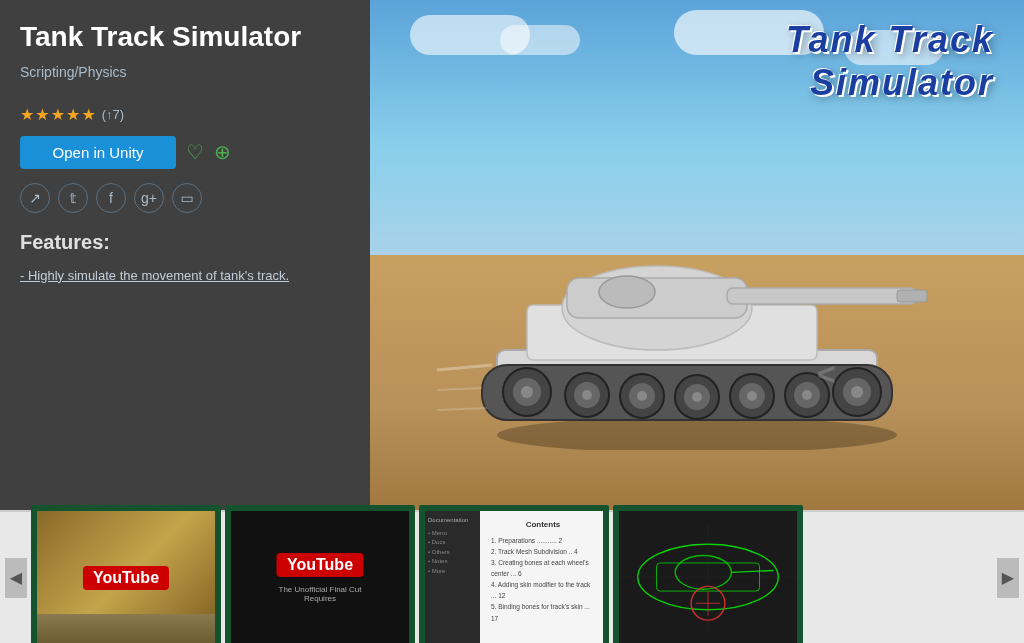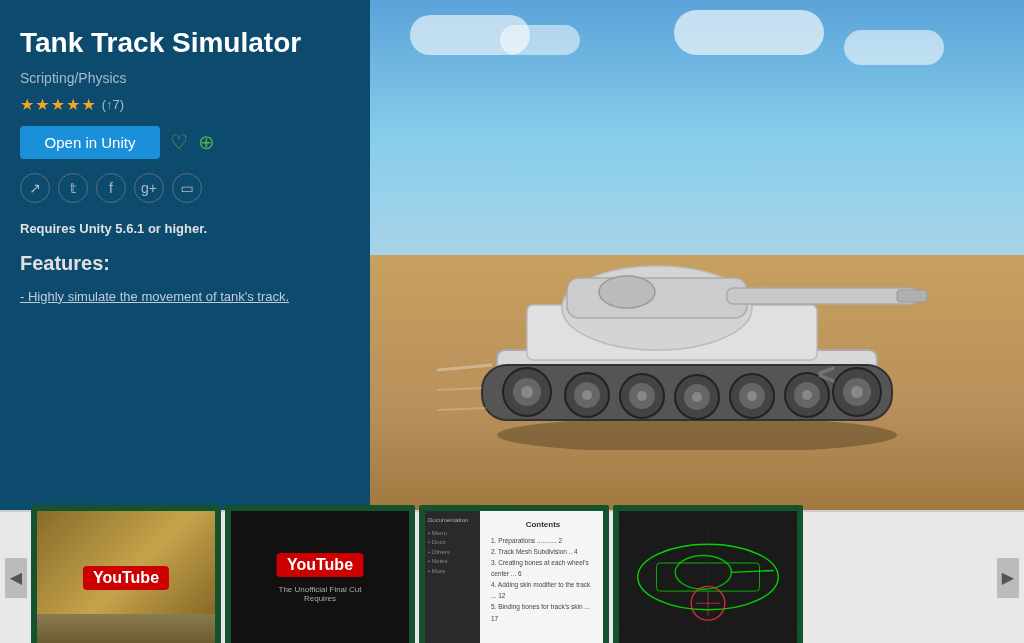--- a/index.html
+++ b/index.html
@@ -16,41 +16,41 @@
     .main-area {
       display: flex;
       flex: 1;
       height: 510px;
     }
 
     
     .sidebar {
       width: 370px;
       min-width: 370px;
-      background: #0c4a6e;
+      background: #404040;
       color: #fff;
-      padding: 26px 20px 20px 20px;
+      padding: 20px 20px 20px 20px;
       display: flex;
       flex-direction: column;
       gap: 8px;
       overflow: hidden;
     }
 
     .sidebar-title {
       font-size: 28px;
       font-weight: bold;
       color: #ffffff;
       line-height: 1.2;
       margin-bottom: 2px;
     }
 
     .sidebar-category {
       font-size: 14px;
       color: #aabbc8;
-      margin-bottom: 1px;
+      margin-bottom: 17px;
     }
 
     .sidebar-author {
       font-size: 14px;
       color: #aabbc8;
       margin-bottom: 4px;
     }
 
     .stars-row {
       display: flex;
@@ -78,21 +78,21 @@
     }
 
     .open-unity-btn {
       background: #1a90d9;
       color: #fff;
       border: none;
       border-radius: 4px;
       padding: 8px 18px;
       font-size: 15px;
       cursor: pointer;
-      width: 140px;
+      width: 156px;
       text-align: center;
       display: inline-block;
     }
 
     .btn-row {
       display: flex;
       align-items: center;
       gap: 10px;
       margin-bottom: 6px;
     }
@@ -309,35 +309,38 @@
     </div>
 
     <div class="social-row">
       <div class="social-icon">↗</div>
       <div class="social-icon">𝕥</div>
       <div class="social-icon">f</div>
       <div class="social-icon">g+</div>
       <div class="social-icon">▭</div>
     </div>
 
-    <div class="requires-text">Requires Unity 5.6.1 or higher.</div>
 
     <div class="features-label">Features:</div>
     <div class="features-text">- Highly simulate the movement of tank's track.</div>
   </div>
 
   <div class="main-image-area">
     <div class="main-image-sky"></div>
     <div class="main-image-ground"></div>
 
     <div class="cloud" style="top:15px;left:40px;width:120px;height:40px;opacity:0.7;"></div>
     <div class="cloud" style="top:25px;left:130px;width:80px;height:30px;opacity:0.6;"></div>
     <div class="cloud" style="top:10px;right:200px;width:150px;height:45px;opacity:0.75;"></div>
     <div class="cloud" style="top:30px;right:80px;width:100px;height:35px;opacity:0.65;"></div>
 
+    <div class="game-title-overlay">
+      <div>Tank Track</div>
+      <div>Simulator</div>
+    </div>
 
     <div class="tank-container">
       <svg viewBox="0 0 520 240" width="520" height="240">
 
         <ellipse cx="260" cy="225" rx="200" ry="18" fill="rgba(0,0,0,0.25)"></ellipse>
 
         <rect x="60" y="140" width="380" height="70" rx="8" fill="#d8d8d8" stroke="#aaa" stroke-width="2"></rect>
 
         <rect x="90" y="95" width="290" height="55" rx="6" fill="#e0e0e0" stroke="#bbb" stroke-width="1.5"></rect>
 

